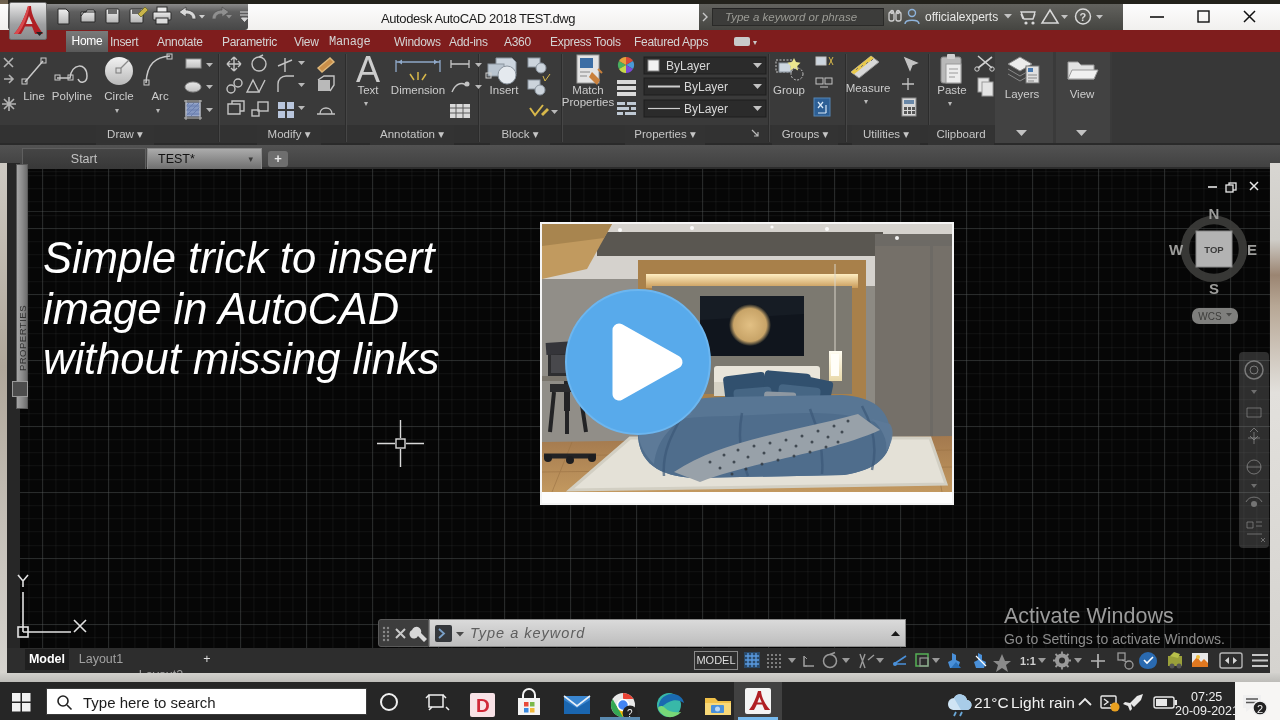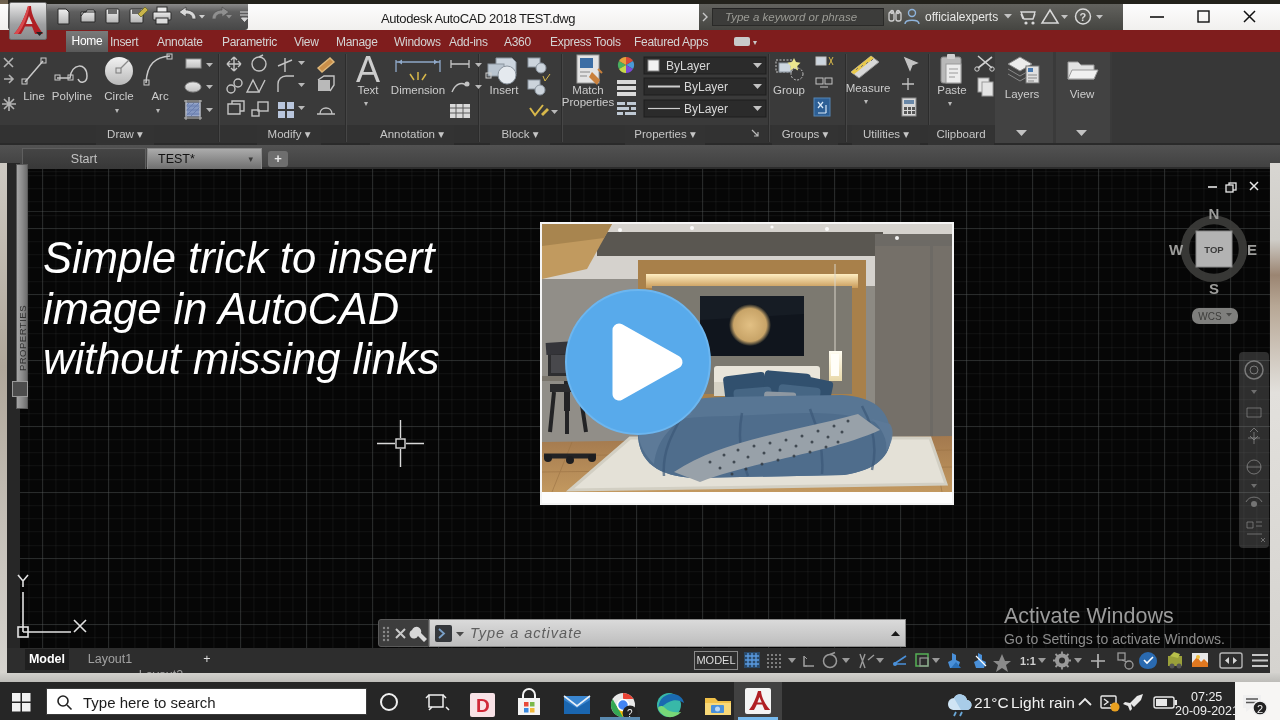--- a/index.html
+++ b/index.html
@@ -155,21 +155,21 @@
       <path d="M30,31 l3.5,4 3.5,-4 z" fill="#222" transform="translate(-4,-2)"></path>
     </svg>
   </div>
 
   <div class="abs" id="tabrow">
     <div class="abs rtab" id="hometab">Home</div>
     <div class="abs rtab" style="left:110px;">Insert</div>
     <div class="abs rtab" style="left:157px;">Annotate</div>
     <div class="abs rtab" style="left:222px;">Parametric</div>
     <div class="abs rtab" style="left:294px;">View</div>
-    <div class="abs rtab" style="left:336px;">Manage</div>
+    <div class="abs rtab" style="left:329px;font-family:Liberation Mono, monospace;">Manage</div>
     <div class="abs rtab" style="left:394px;">Windows</div>
     <div class="abs rtab" style="left:449px;">Add-ins</div>
     <div class="abs rtab" style="left:504px;">A360</div>
     <div class="abs rtab" style="left:550px;">Express Tools</div>
     <div class="abs rtab" style="left:634px;">Featured Apps</div>
     <div class="abs" style="left:734px;top:7px;width:16px;height:9px;background:#c9c9c9;border-radius:2px;"></div>
     <div class="abs" style="left:753px;top:8px;color:#c9c9c9;font-size:8px;">▾</div>
   </div>
 
   <div class="abs" id="ribbon">
@@ -655,28 +655,28 @@
           <path d="M33,10 a4.5,4.5 0 1 0 6,6 l6,6 3,-3 -6,-6 a4.5,4.5 0 0 0 -9,-3 z M35,12 a2,2 0 1 0 3,3" fill="#d8d8d8"></path>
         </svg>
       </div>
       <div class="abs" id="cmdinput">
         <svg class="abs" style="left:0;top:0;" width="477" height="28" viewBox="0 0 477 28">
           <rect x="5" y="5" width="17" height="17" rx="2" fill="#35383c"></rect>
           <path d="M9,9 l5,4.5 -5,4.5" stroke="#7aa0c8" stroke-width="1.8" fill="none"></path>
           <path d="M26,12 l4,4.5 4,-4.5 z" fill="#4a4a4a"></path>
           <path d="M461,16 l4.5,-5 4.5,5 z" fill="#1a1a1a"></path>
         </svg>
-        <span class="abs" style="left:40px;top:5px;font-style:italic;color:#5e5e5e;font-size:14.5px;letter-spacing:1px;">Type a activate</span>
+        <span class="abs" style="left:40px;top:5px;font-style:italic;color:#5e5e5e;font-size:14.5px;letter-spacing:1px;">Type a keyword</span>
       </div>
     </div>
   </div>
 
   <div class="abs" id="statusrow">
     <div class="abs ltab" style="left:25px;width:44px;background:#1f1f1f;color:#fff;font-weight:bold;">Model</div>
-    <div class="abs ltab" style="left:82px;width:56px;">Layout1</div>
+    <div class="abs ltab" style="left:73px;width:56px;">Layout1</div>
     <div class="abs ltab" style="left:133px;width:56px;margin-top:16px;">Layout2</div>
     <div class="abs ltab" style="left:196px;width:22px;color:#ddd;">+</div>
     <div class="abs" style="left:694px;top:3px;width:44px;height:19px;border:1px solid #8a8a8a;color:#dcdcdc;font-size:11px;text-align:center;line-height:17px;">MODEL</div>
     <svg class="abs" style="left:740px;top:0;" width="540" height="25" viewBox="0 0 540 25">
       <g>
         <rect x="4" y="4" width="16" height="16" fill="#2a4a6a"></rect>
         <path d="M5,8 h14 M5,12 h14 M5,16 h14 M8,5 v14 M12,5 v14 M16,5 v14" stroke="#5a9ae0" stroke-width="1.4"></path>
         <g fill="#9a9a9a">
             <circle cx="28" cy="7" r="1"></circle>
             <circle cx="32" cy="7" r="1"></circle>

